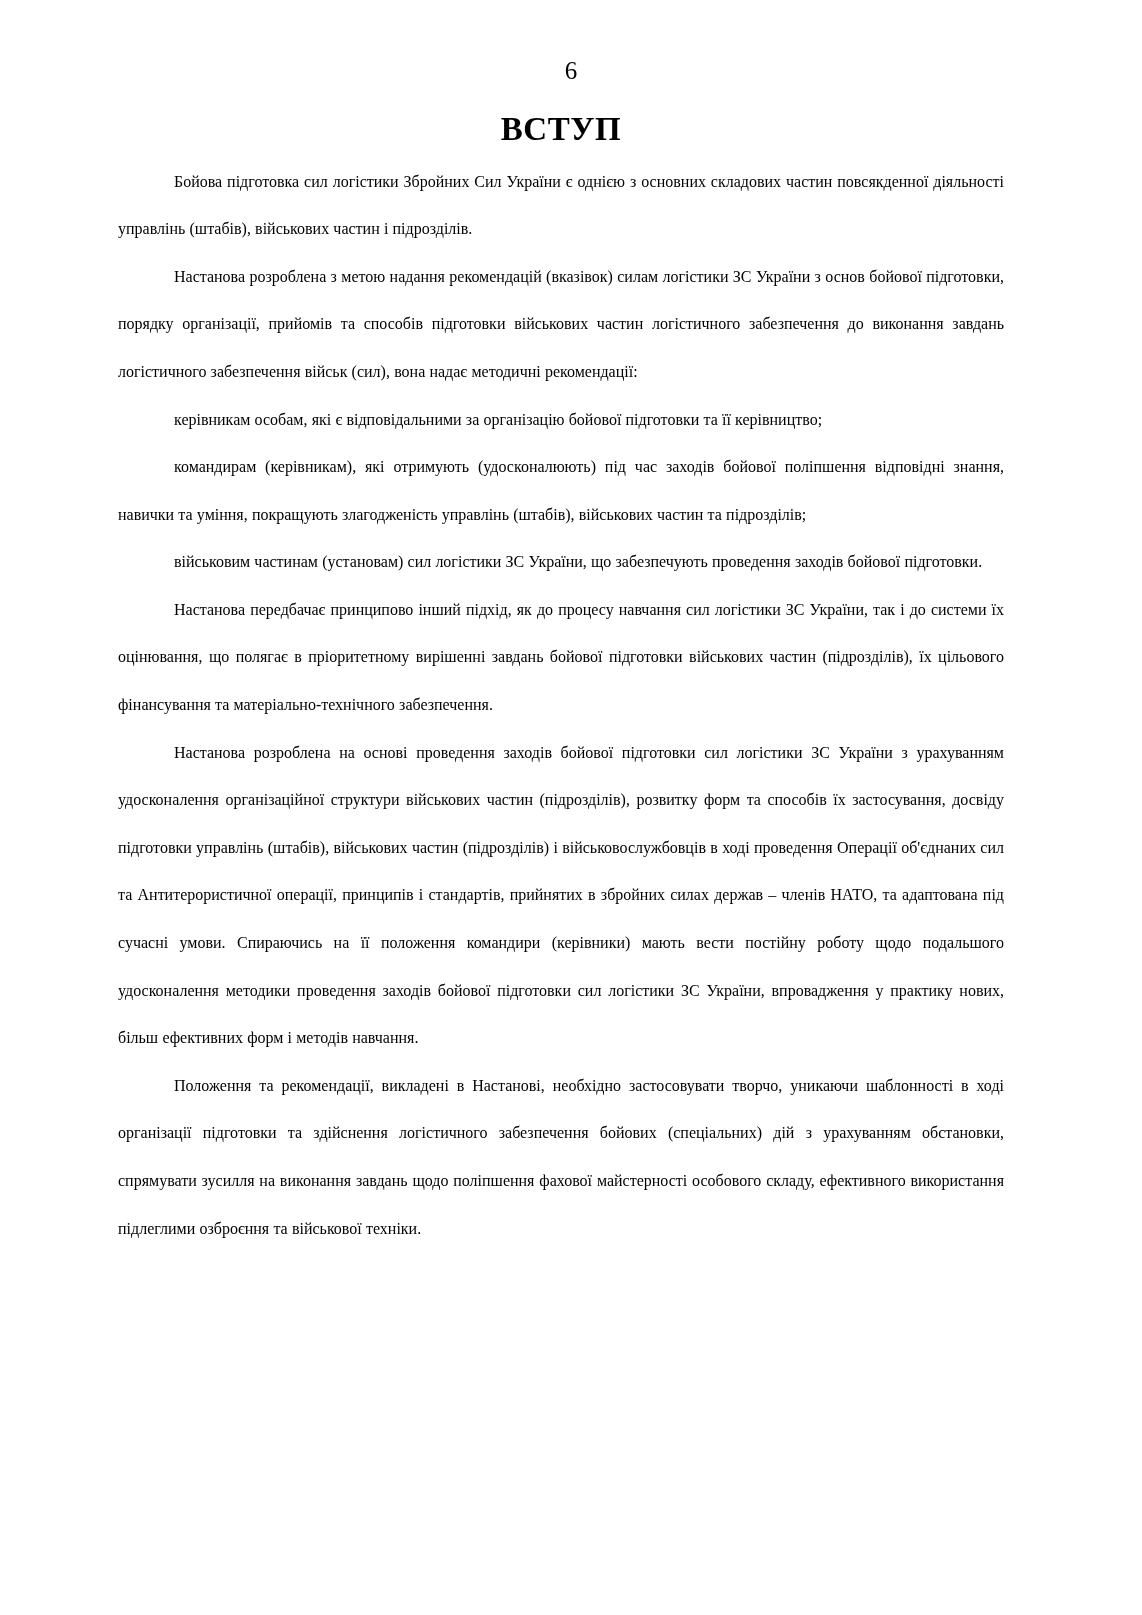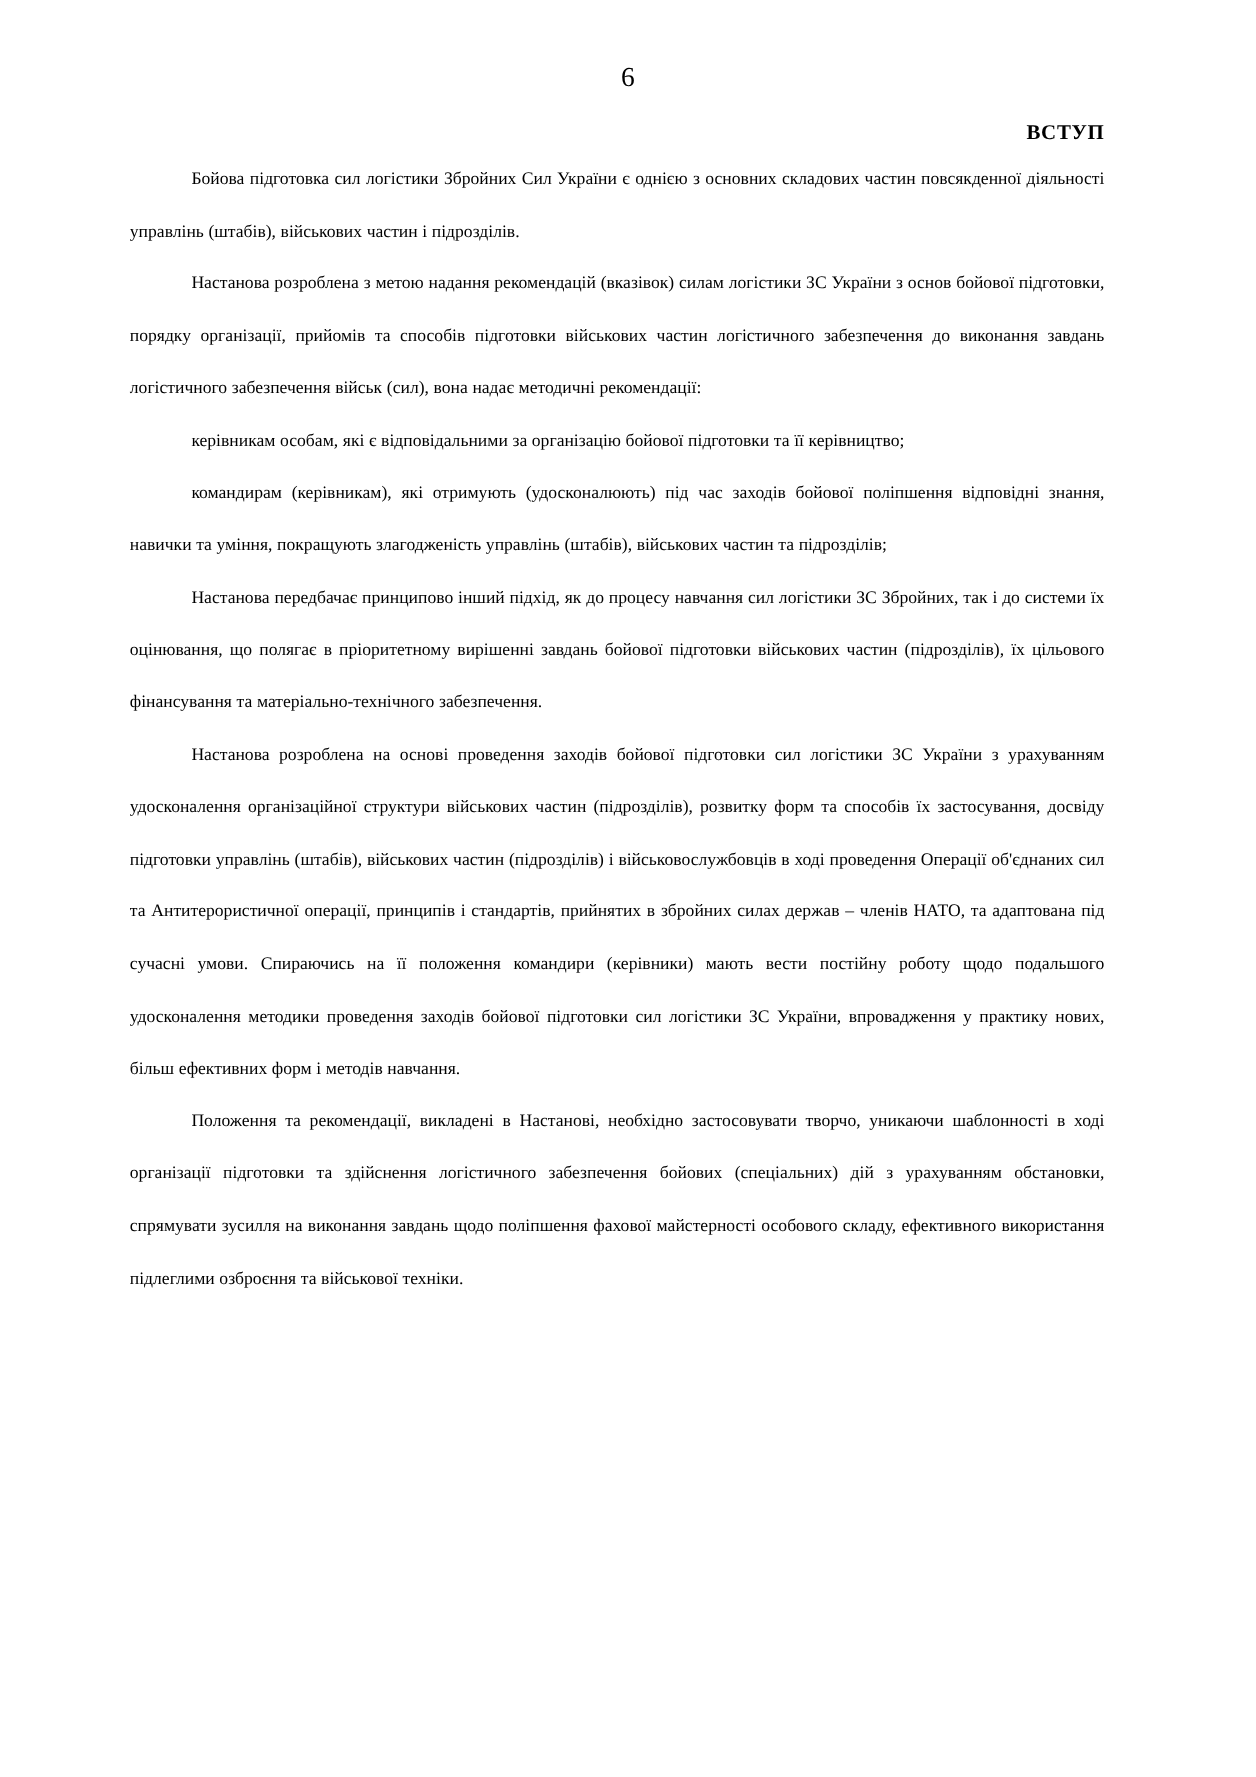--- a/index.html
+++ b/index.html
@@ -31,23 +31,23 @@
     line-height: 1;
     letter-spacing: 0.2px;
   }
   .content {
     position: absolute;
     top: 108px;
     left: 118px;
     width: 886px;
   }
   .doc-heading {
-    font-size: 19px;
+    font-size: 33px;
     font-weight: bold;
-    text-align: right;
+    text-align: center;
     margin: 0 0 6px 0;
     letter-spacing: 0.6px;
     line-height: 1.32;
   }
   .paragraphs {
     margin: 0;
     padding: 0;
   }
   p.para {
     margin: 0;
@@ -74,21 +74,22 @@
 
   <div class="content">
 
     <h1 class="doc-heading">ВСТУП</h1>
 
     <div class="paragraphs">
       <p class="para">Бойова підготовка сил логістики Збройних Сил України є однією з основних складових частин повсякденної діяльності управлінь (штабів), військових частин і підрозділів.</p>
       <p class="para">Настанова розроблена з метою надання рекомендацій (вказівок) силам логістики ЗС України з основ бойової підготовки, порядку організації, прийомів та способів підготовки військових частин логістичного забезпечення до виконання завдань логістичного забезпечення військ (сил), вона надає методичні рекомендації:</p>
       <p class="para">керівникам особам, які є відповідальними за організацію бойової підготовки та її керівництво;</p>
       <p class="para">командирам (керівникам), які отримують (удосконалюють) під час заходів бойової поліпшення відповідні знання, навички та уміння, покращують злагодженість управлінь (штабів), військових частин та підрозділів;</p>
-      <p class="para">Настанова передбачає принципово інший підхід, як до процесу навчання сил логістики ЗС Збройних, так і до системи їх оцінювання, що полягає в пріоритетному вирішенні завдань бойової підготовки військових частин (підрозділів), їх цільового фінансування та матеріально-технічного забезпечення.</p>
+      <p class="para">військовим частинам (установам) сил логістики ЗС України, що забезпечують проведення заходів бойової підготовки.</p>
+      <p class="para">Настанова передбачає принципово інший підхід, як до процесу навчання сил логістики ЗС України, так і до системи їх оцінювання, що полягає в пріоритетному вирішенні завдань бойової підготовки військових частин (підрозділів), їх цільового фінансування та матеріально-технічного забезпечення.</p>
       <p class="para">Настанова розроблена на основі проведення заходів бойової підготовки сил логістики ЗС України з урахуванням удосконалення організаційної структури військових частин (підрозділів), розвитку форм та способів їх застосування, досвіду підготовки управлінь (штабів), військових частин (підрозділів) і військовослужбовців в ході проведення Операції об'єднаних сил та Антитерористичної операції, принципів і стандартів, прийнятих в збройних силах держав – членів НАТО, та адаптована під сучасні умови. Спираючись на її положення командири (керівники) мають вести постійну роботу щодо подальшого удосконалення методики проведення заходів бойової підготовки сил логістики ЗС України, впровадження у практику нових, більш ефективних форм і методів навчання.</p>
       <p class="para">Положення та рекомендації, викладені в Настанові, необхідно застосовувати творчо, уникаючи шаблонності в ході організації підготовки та здійснення логістичного забезпечення бойових (спеціальних) дій з урахуванням обстановки, спрямувати зусилля на виконання завдань щодо поліпшення фахової майстерності особового складу, ефективного використання підлеглими озброєння та військової техніки.</p>
 
     </div>
 
   </div>
 
 </div>
 
 </body></html>

